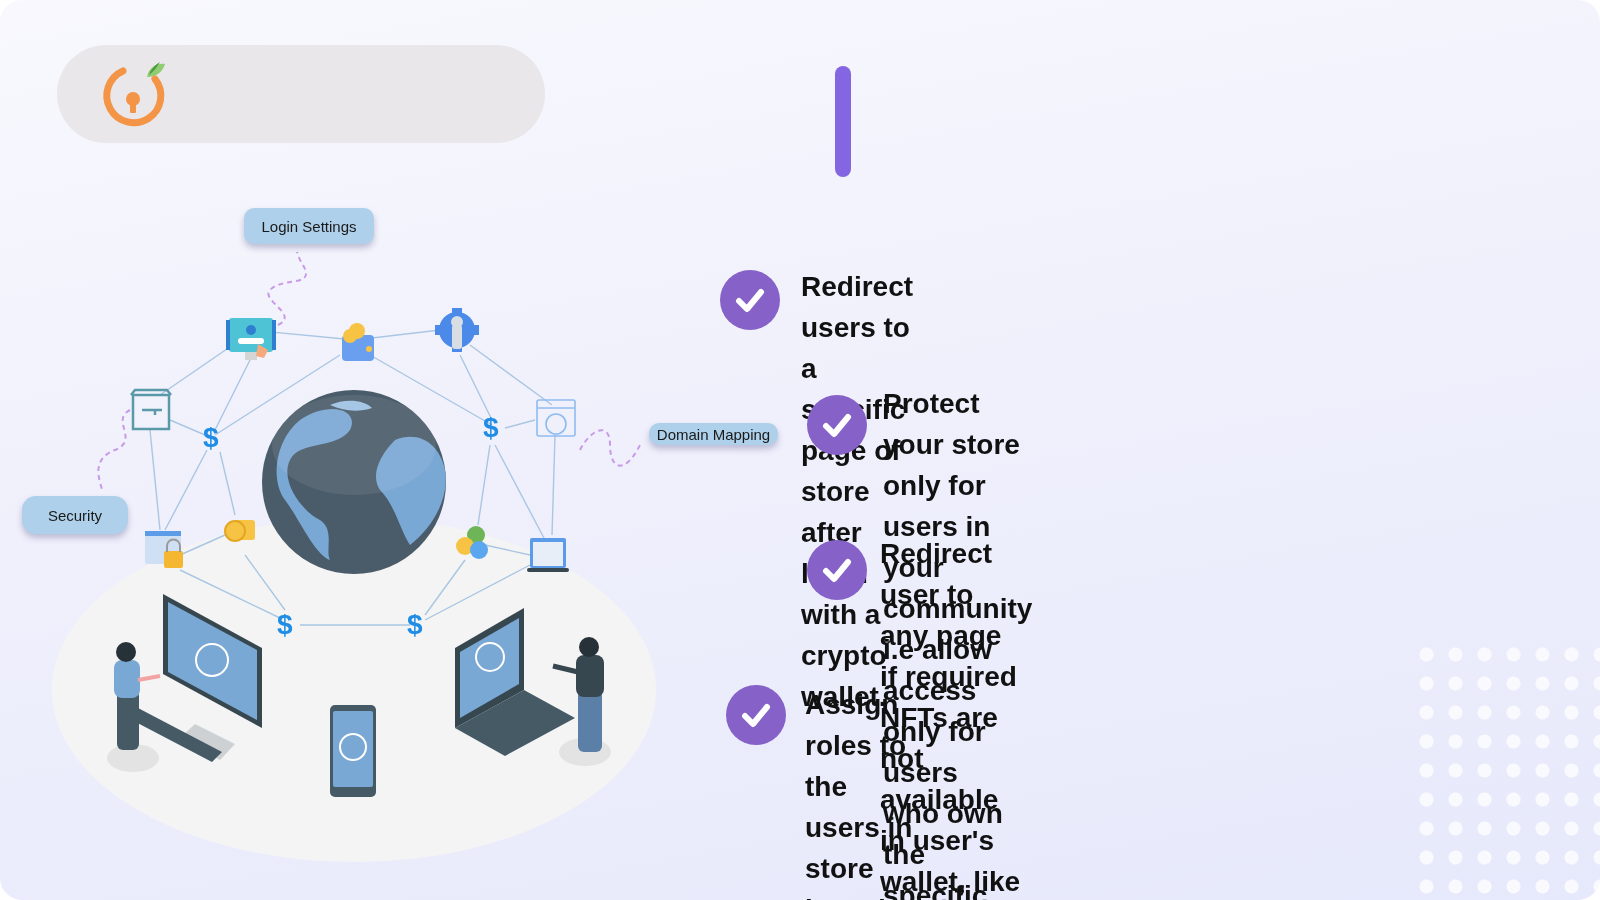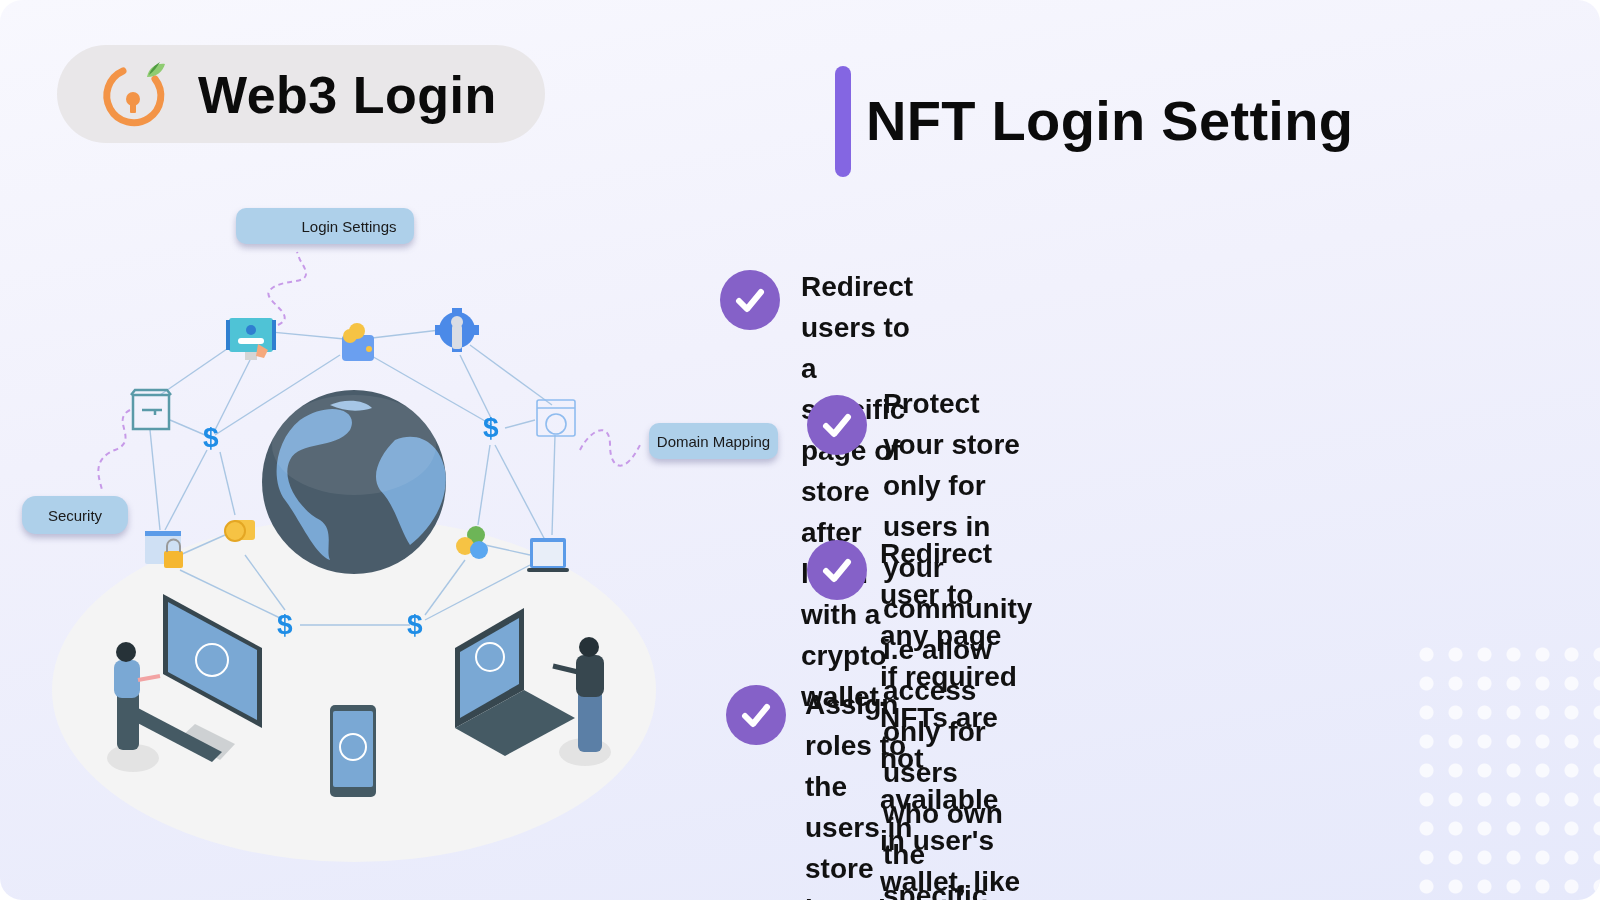--- a/index.html
+++ b/index.html
@@ -65,25 +65,23 @@
 <div class="canvas">
 
   <div class="brand">
     <svg class="brand-logo" viewBox="0 0 76 72">
       <path d="M26 12 A27 27 0 1 0 58 20" fill="none" stroke="#f39447" stroke-width="7" stroke-linecap="round"></path>
       <circle cx="36" cy="40" r="7" fill="#f39447"></circle>
       <rect x="33" y="42" width="6" height="12" rx="1" fill="#f39447"></rect>
       <path d="M50 18 C52 8 60 4 68 5 C66 12 60 18 50 18 Z" fill="#8fcc72"></path>
       <path d="M52 16 C54 10 58 6 63 3 C60 8 57 12 52 16 Z" fill="#4e9a41"></path>
     </svg>
-    <div class="brand-title">Web3 Login</div>
   </div>
 
   <div class="accent-bar"></div>
-  <div class="section-title">NFT Login Setting</div>
 
   <div class="feature">
     <div class="check" style="left:720px; top:270px;">
       <svg width="34" height="34" viewBox="0 0 34 34">
           <path d="M6 18 L14 26 L28 9" fill="none" stroke="#fff" stroke-width="6" stroke-linecap="round" stroke-linejoin="round"></path>
         </svg>
     </div>
     <div class="feature-text" style="left:801px; top:266px;">Redirect users to a specific page of
 store after login with a crypto wallet.</div>
   </div>
@@ -270,18 +268,18 @@
 
       <g>
         <ellipse cx="585" cy="752" rx="26" ry="14" fill="#e3e3e3"></ellipse>
         <rect x="578" y="690" width="24" height="62" rx="6" fill="#5b7fa6"></rect>
         <rect x="576" y="655" width="28" height="42" rx="8" fill="#37474f"></rect>
         <circle cx="589" cy="647" r="10" fill="#263238"></circle>
         <path d="M578 672 L553 666" stroke="#37474f" stroke-width="5"></path>
       </g>
     </svg>
 
-    <div class="chip" style="left:236px; top:18px; width:130px; height:36px;padding-left:48px;">Login Settings</div>
-    <div class="chip" style="left:649px; top:233px; width:129px; height:36px;">Domain Mapping</div>
+    <div class="chip" style="left:244px; top:18px; width:130px; height:36px;">Login Settings</div>
+    <div class="chip" style="left:649px; top:233px; width:129px; height:22px;">Domain Mapping</div>
     <div class="chip" style="left:22px; top:306px; width:106px; height:38px;border-radius:14px;">Security</div>
   </div>
 
 </div>
 
 </body></html>

